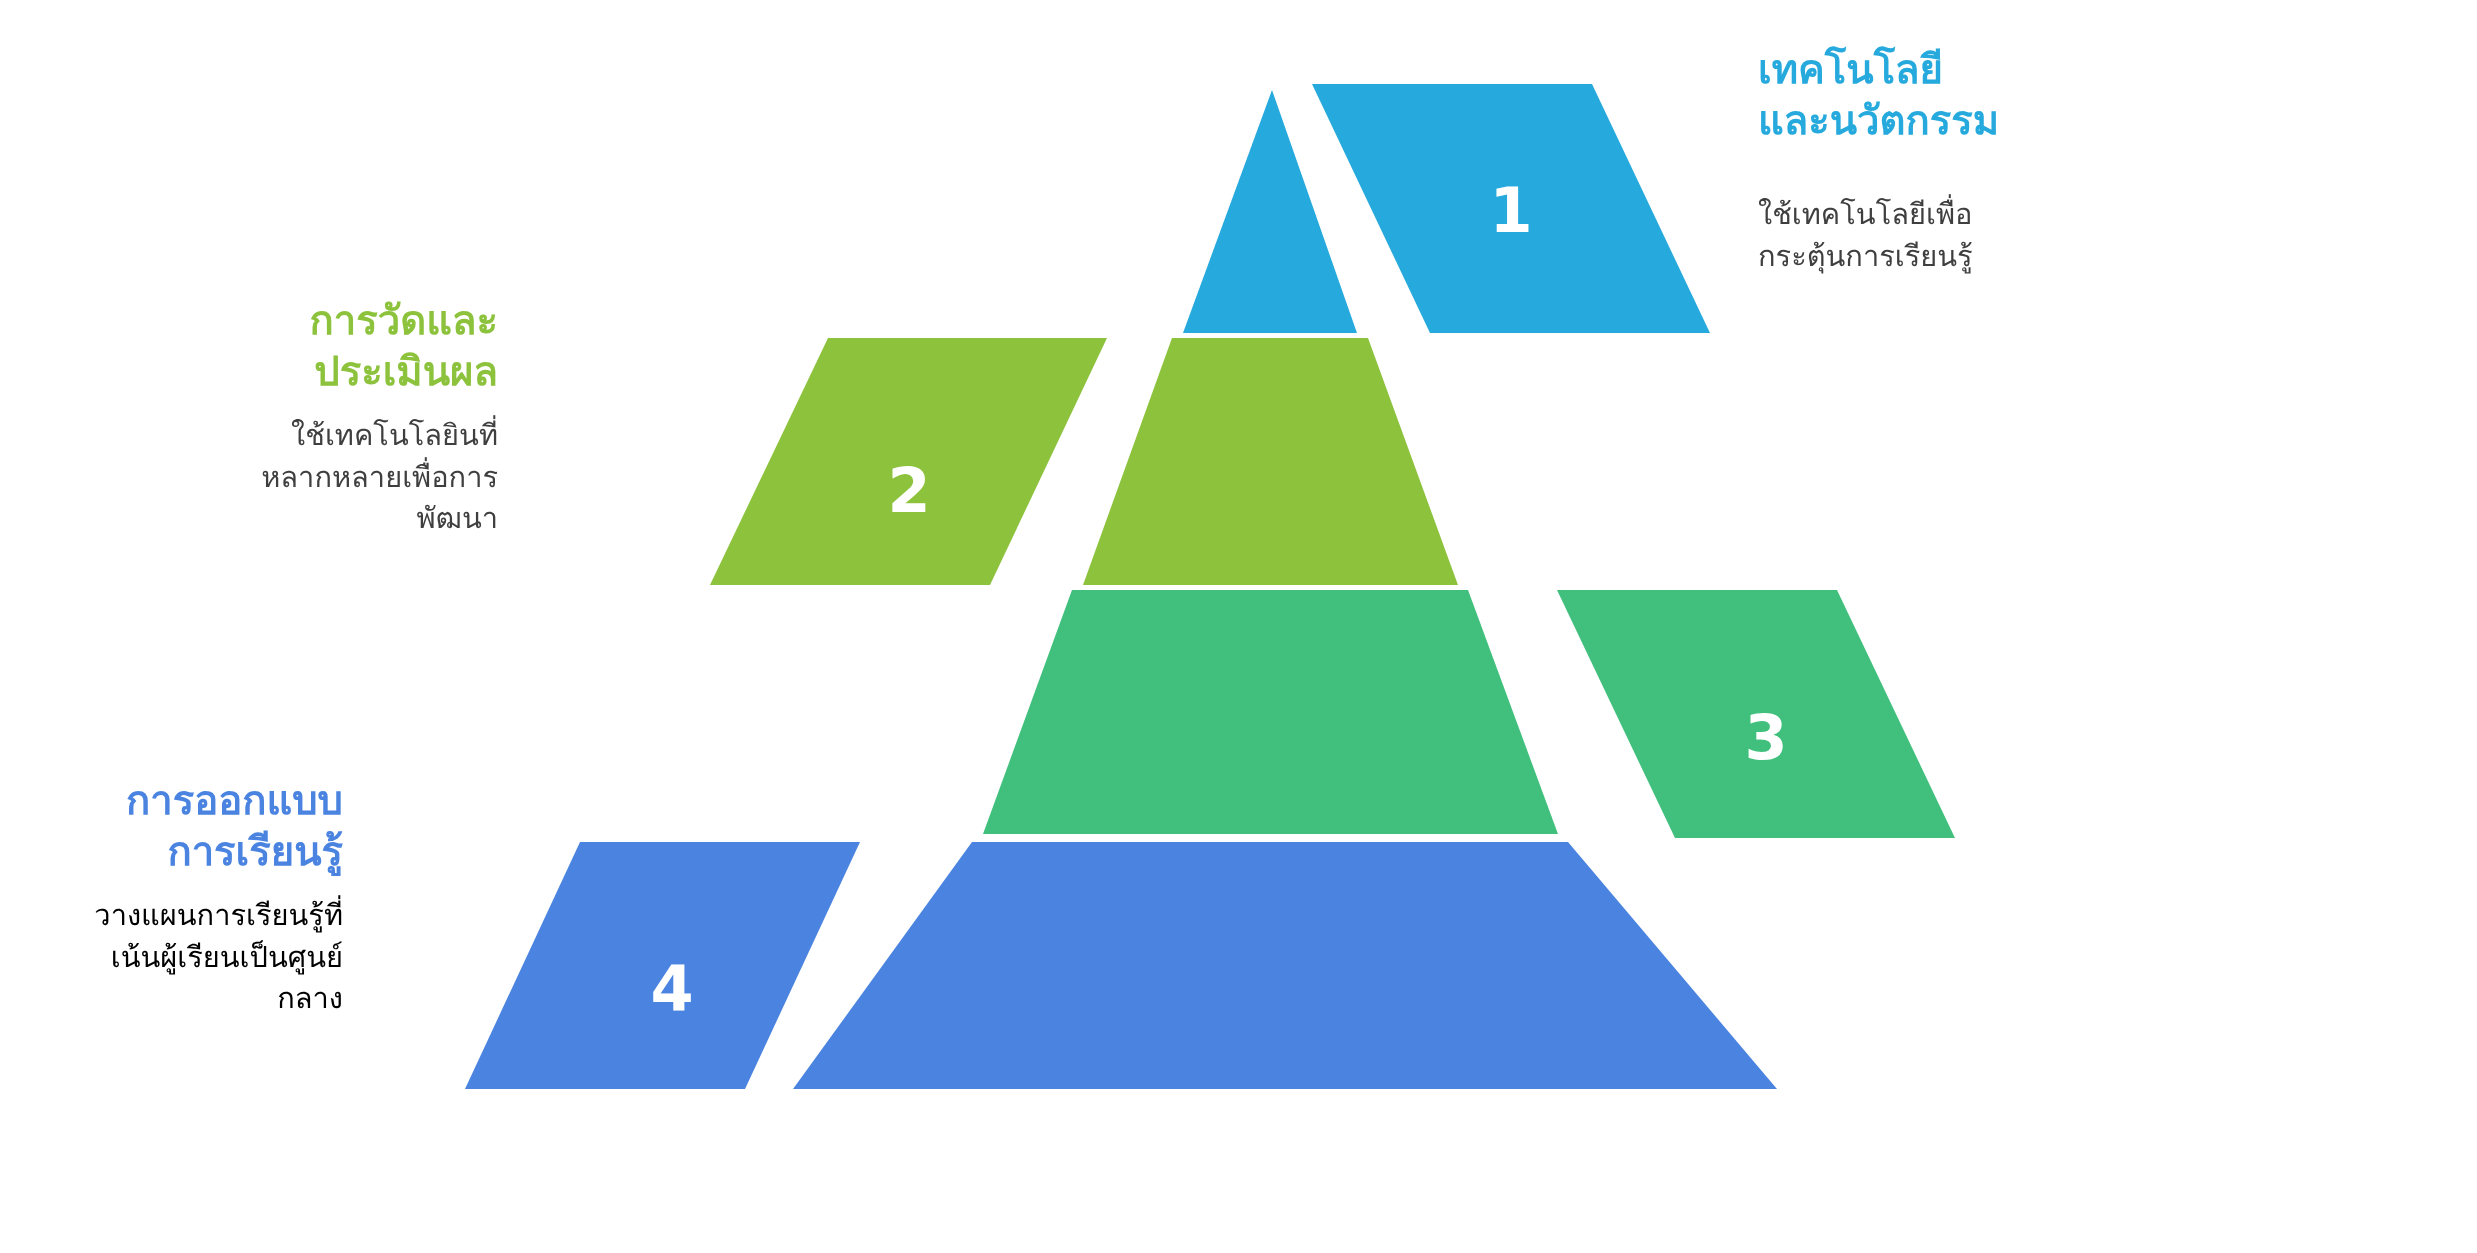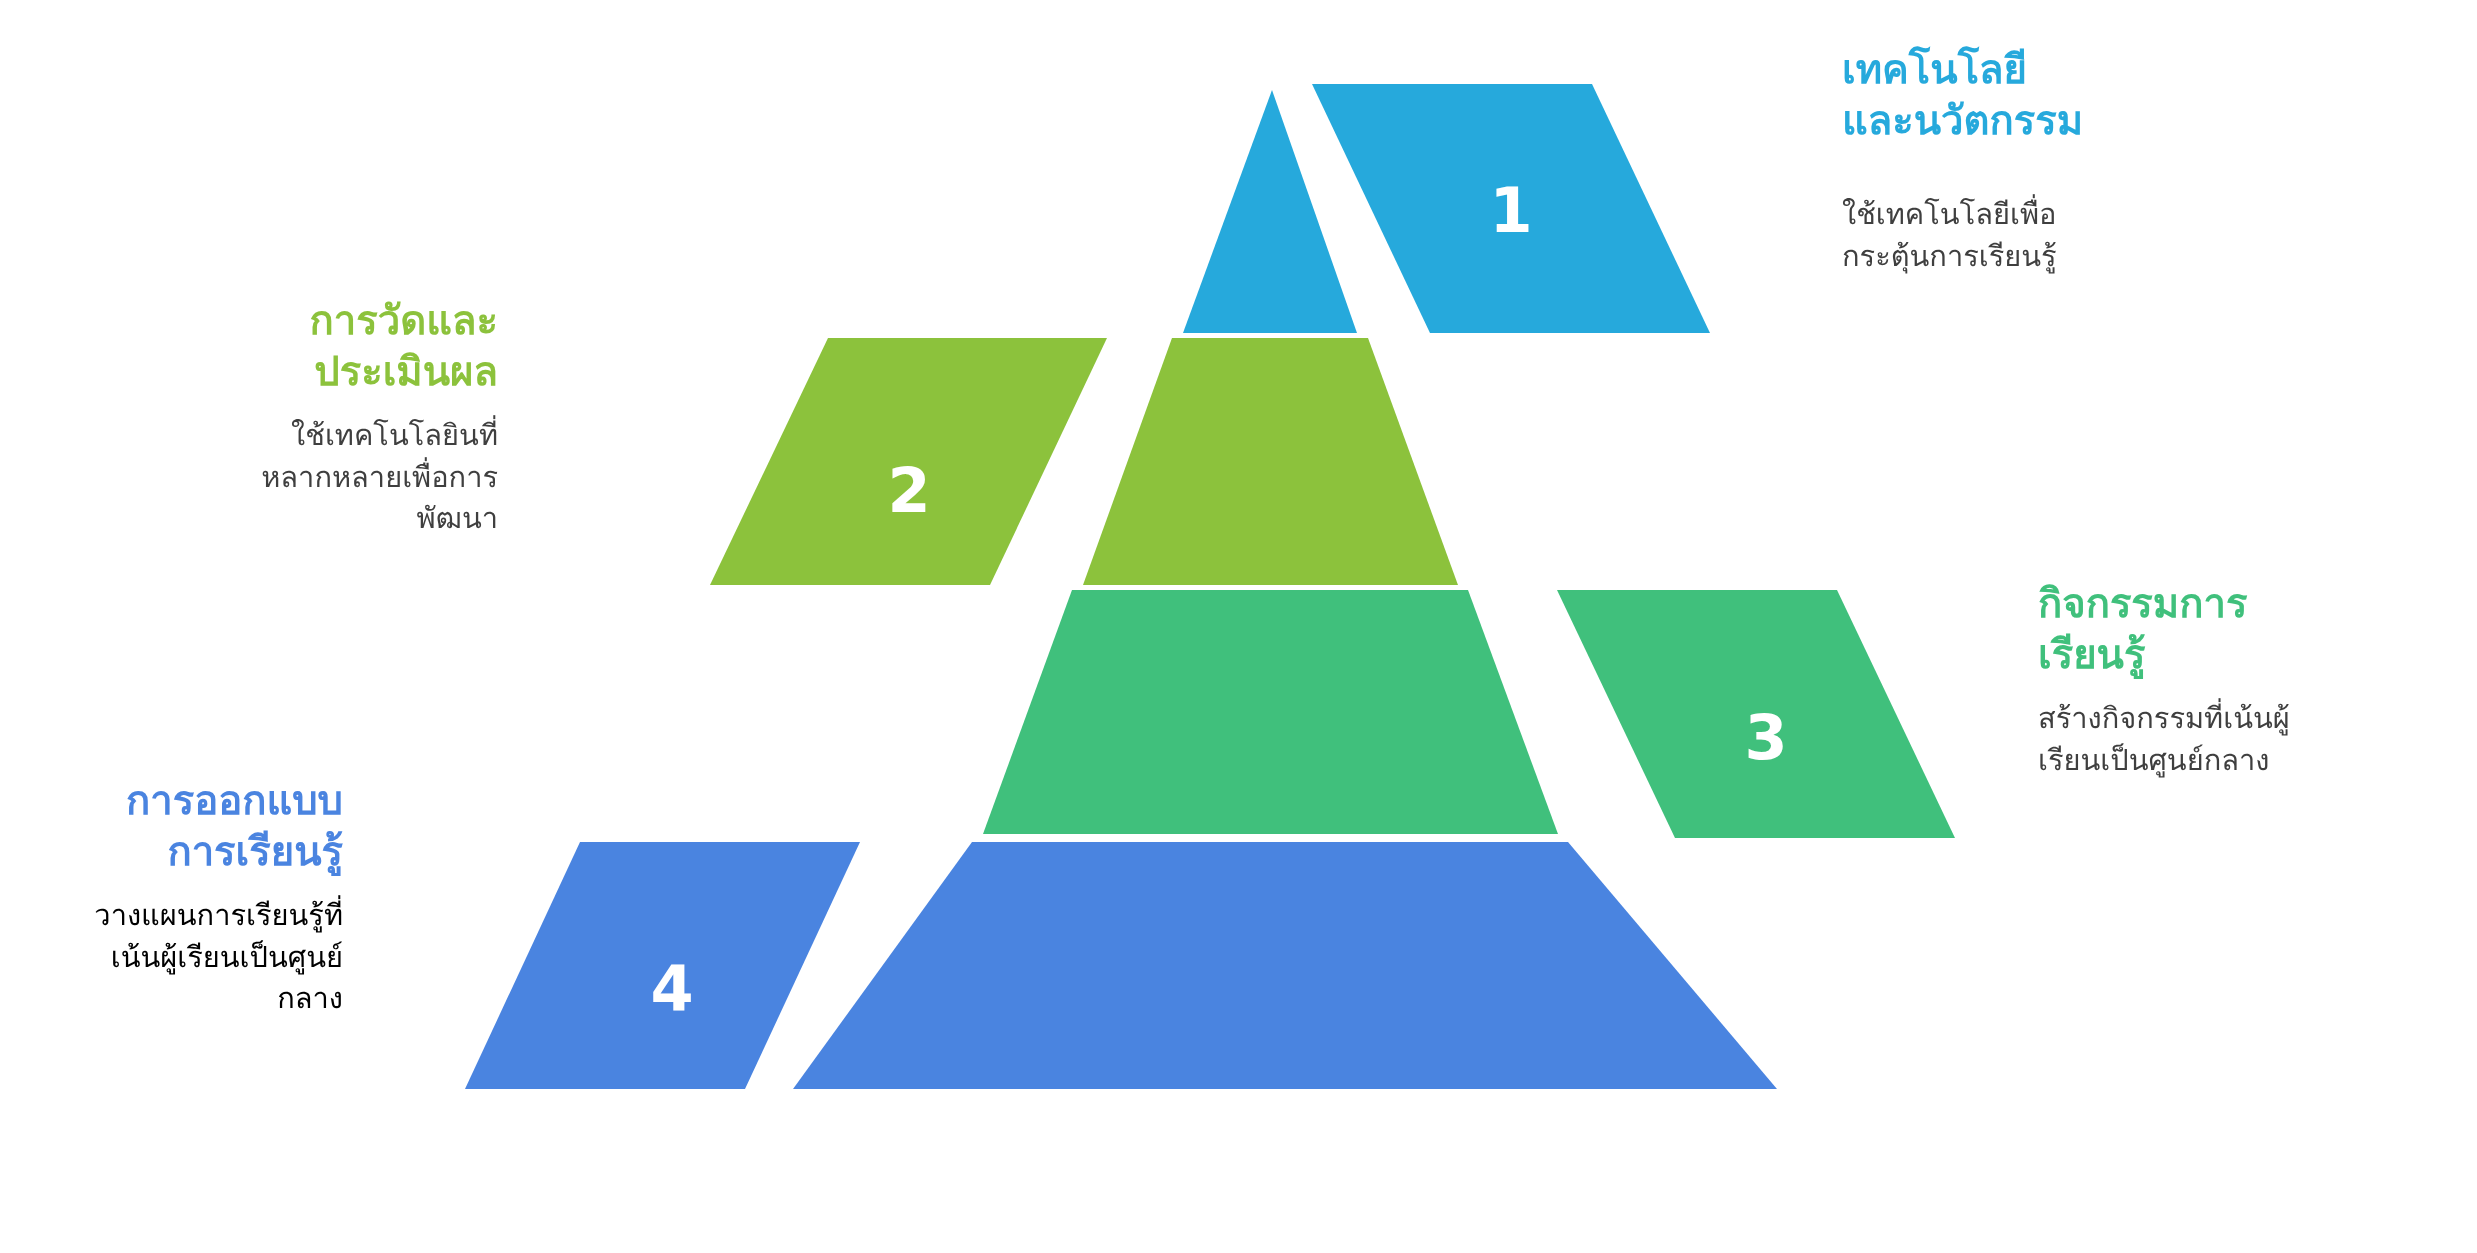--- a/index.html
+++ b/index.html
@@ -60,21 +60,21 @@
     line-height: 1.42;
     color: #3f3f3f;
     margin: 0;
     white-space: pre-line;
   }
 
   .callout.align-right { text-align: right; }
   .callout.align-left  { text-align: left;  }
 
   
-  #callout-1 { left: 1842px; top: 44px;  }
+  #callout-1 { left: 1758px; top: 44px;  }
   #callout-2 { left: 168px;  top: 295px; }
   #callout-3 { left: 2038px; top: 578px; }
   #callout-4 { left: 13px;   top: 775px; }
 </style>
 </head>
 <body>
 
 <div id="stage" style="background: rgb(255, 255, 255);">
 
   <svg id="pyramid-svg" viewBox="0 0 2477 1253">
@@ -104,26 +104,20 @@
   </div>
 
   <div class="callout align-right" id="callout-2">
     <p class="callout-title" style="color: rgb(140, 194, 60);">การวัดและ
 ประเมินผล</p>
     <p class="callout-body" style="color: rgb(63, 63, 63);">ใช้เทคโนโลยินที่
 หลากหลายเพื่อการ
 พัฒนา</p>
   </div>
 
-  <div class="callout align-left" id="callout-3">
-    <p class="callout-title" style="color: rgb(64, 192, 124);">กิจกรรมการ
-เรียนรู้</p>
-    <p class="callout-body" style="color: rgb(63, 63, 63);">สร้างกิจกรรมที่เน้นผู้
-เรียนเป็นศูนย์กลาง</p>
-  </div>
 
   <div class="callout align-right" id="callout-4">
     <p class="callout-title" style="color: rgb(74, 132, 224);">การออกแบบ
 การเรียนรู้</p>
     <p class="callout-body" style="color: #000000;">วางแผนการเรียนรู้ที่
 เน้นผู้เรียนเป็นศูนย์
 กลาง</p>
   </div>
 
 </div>

